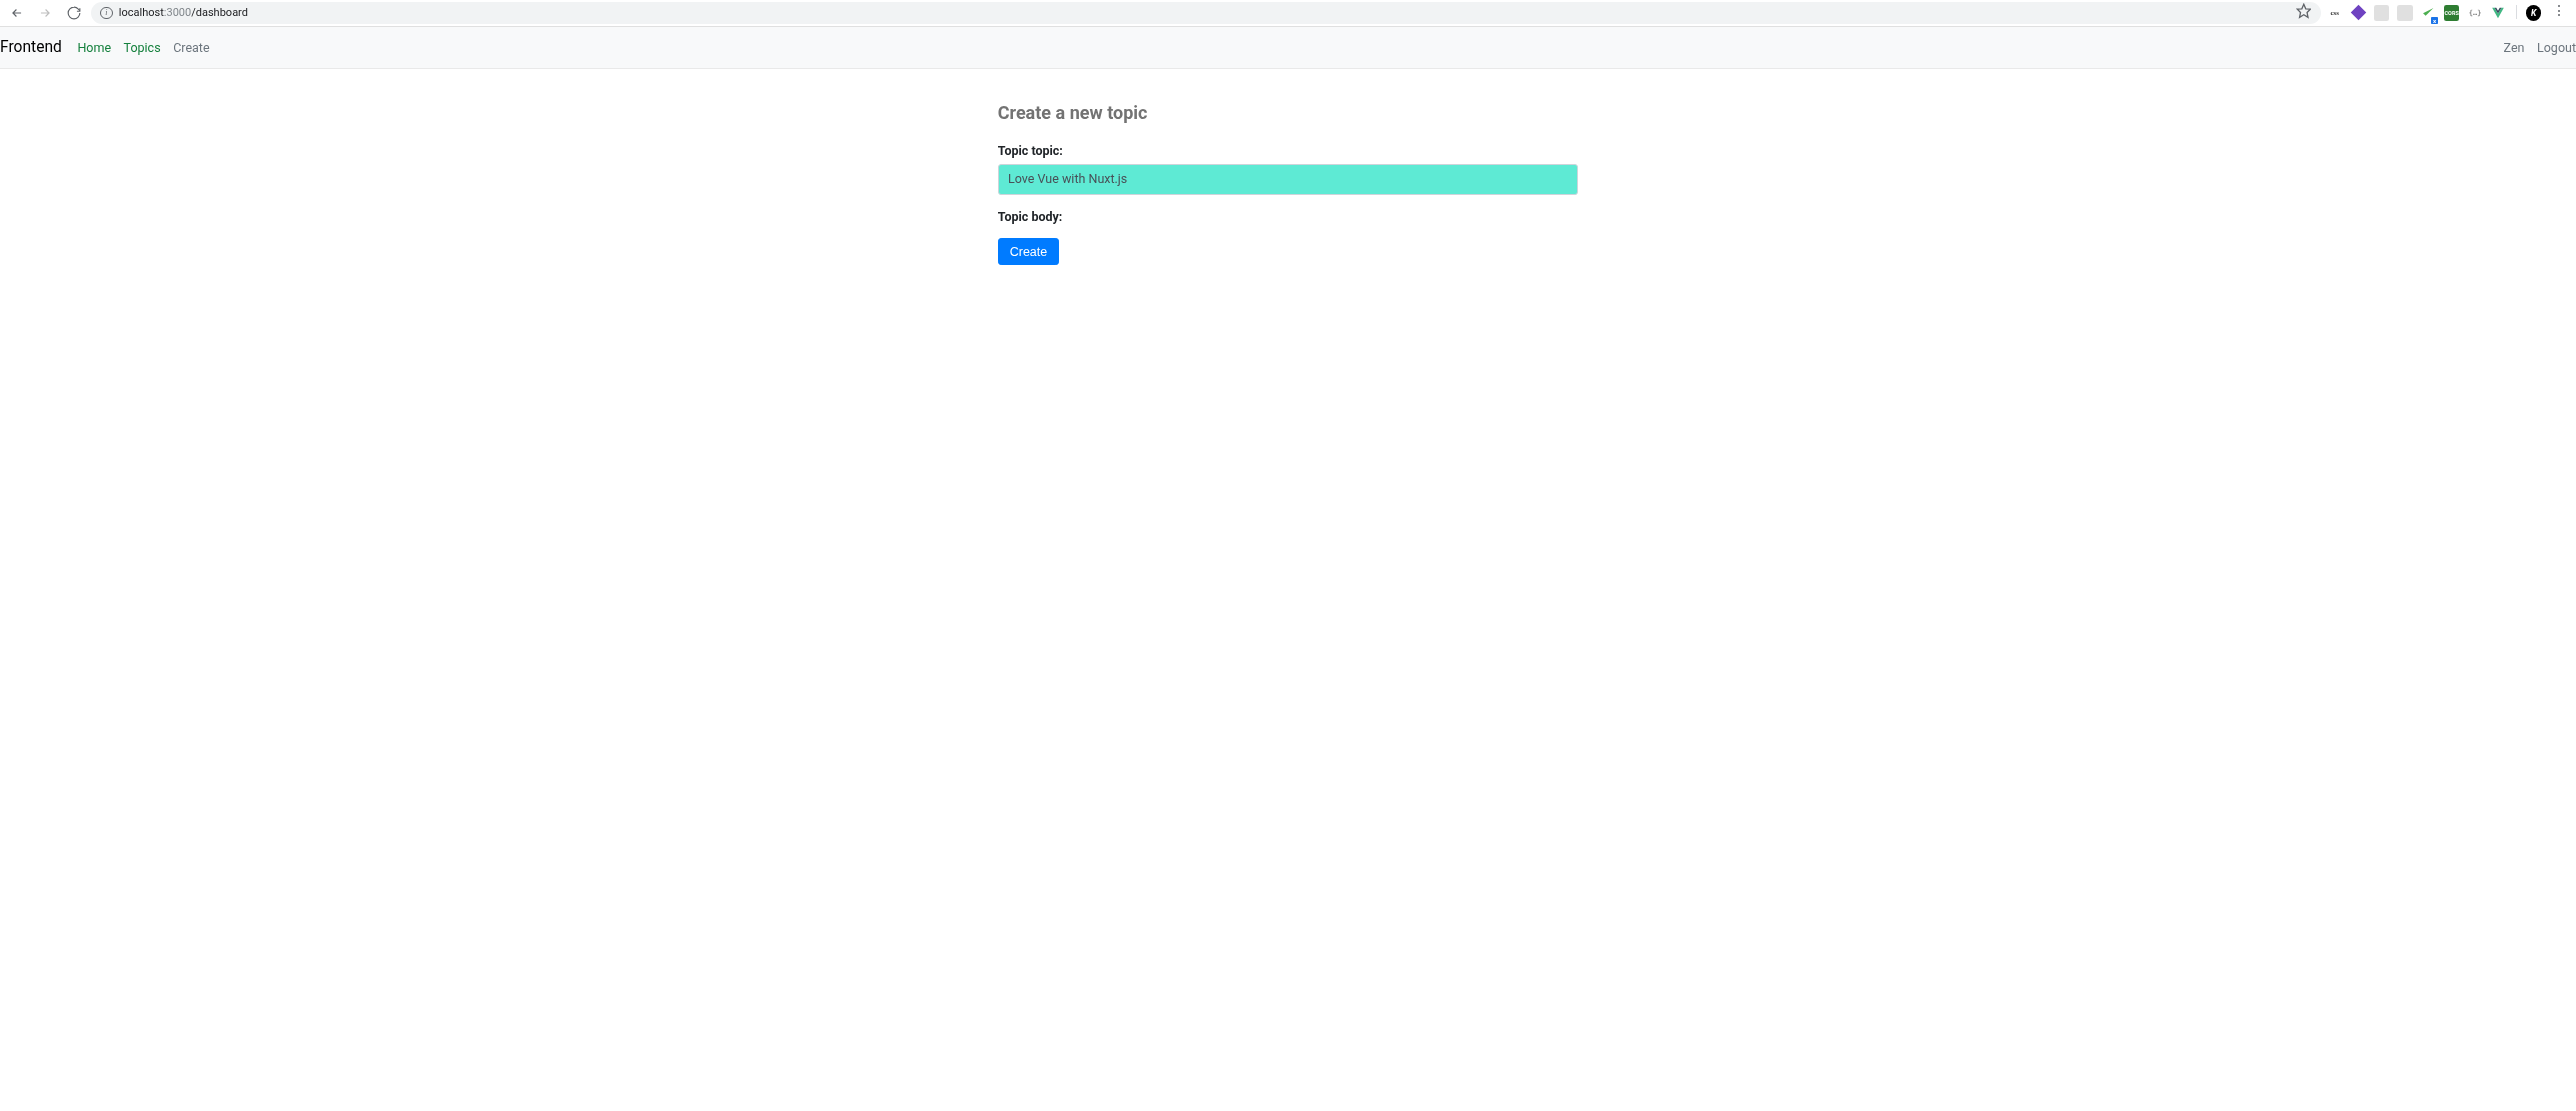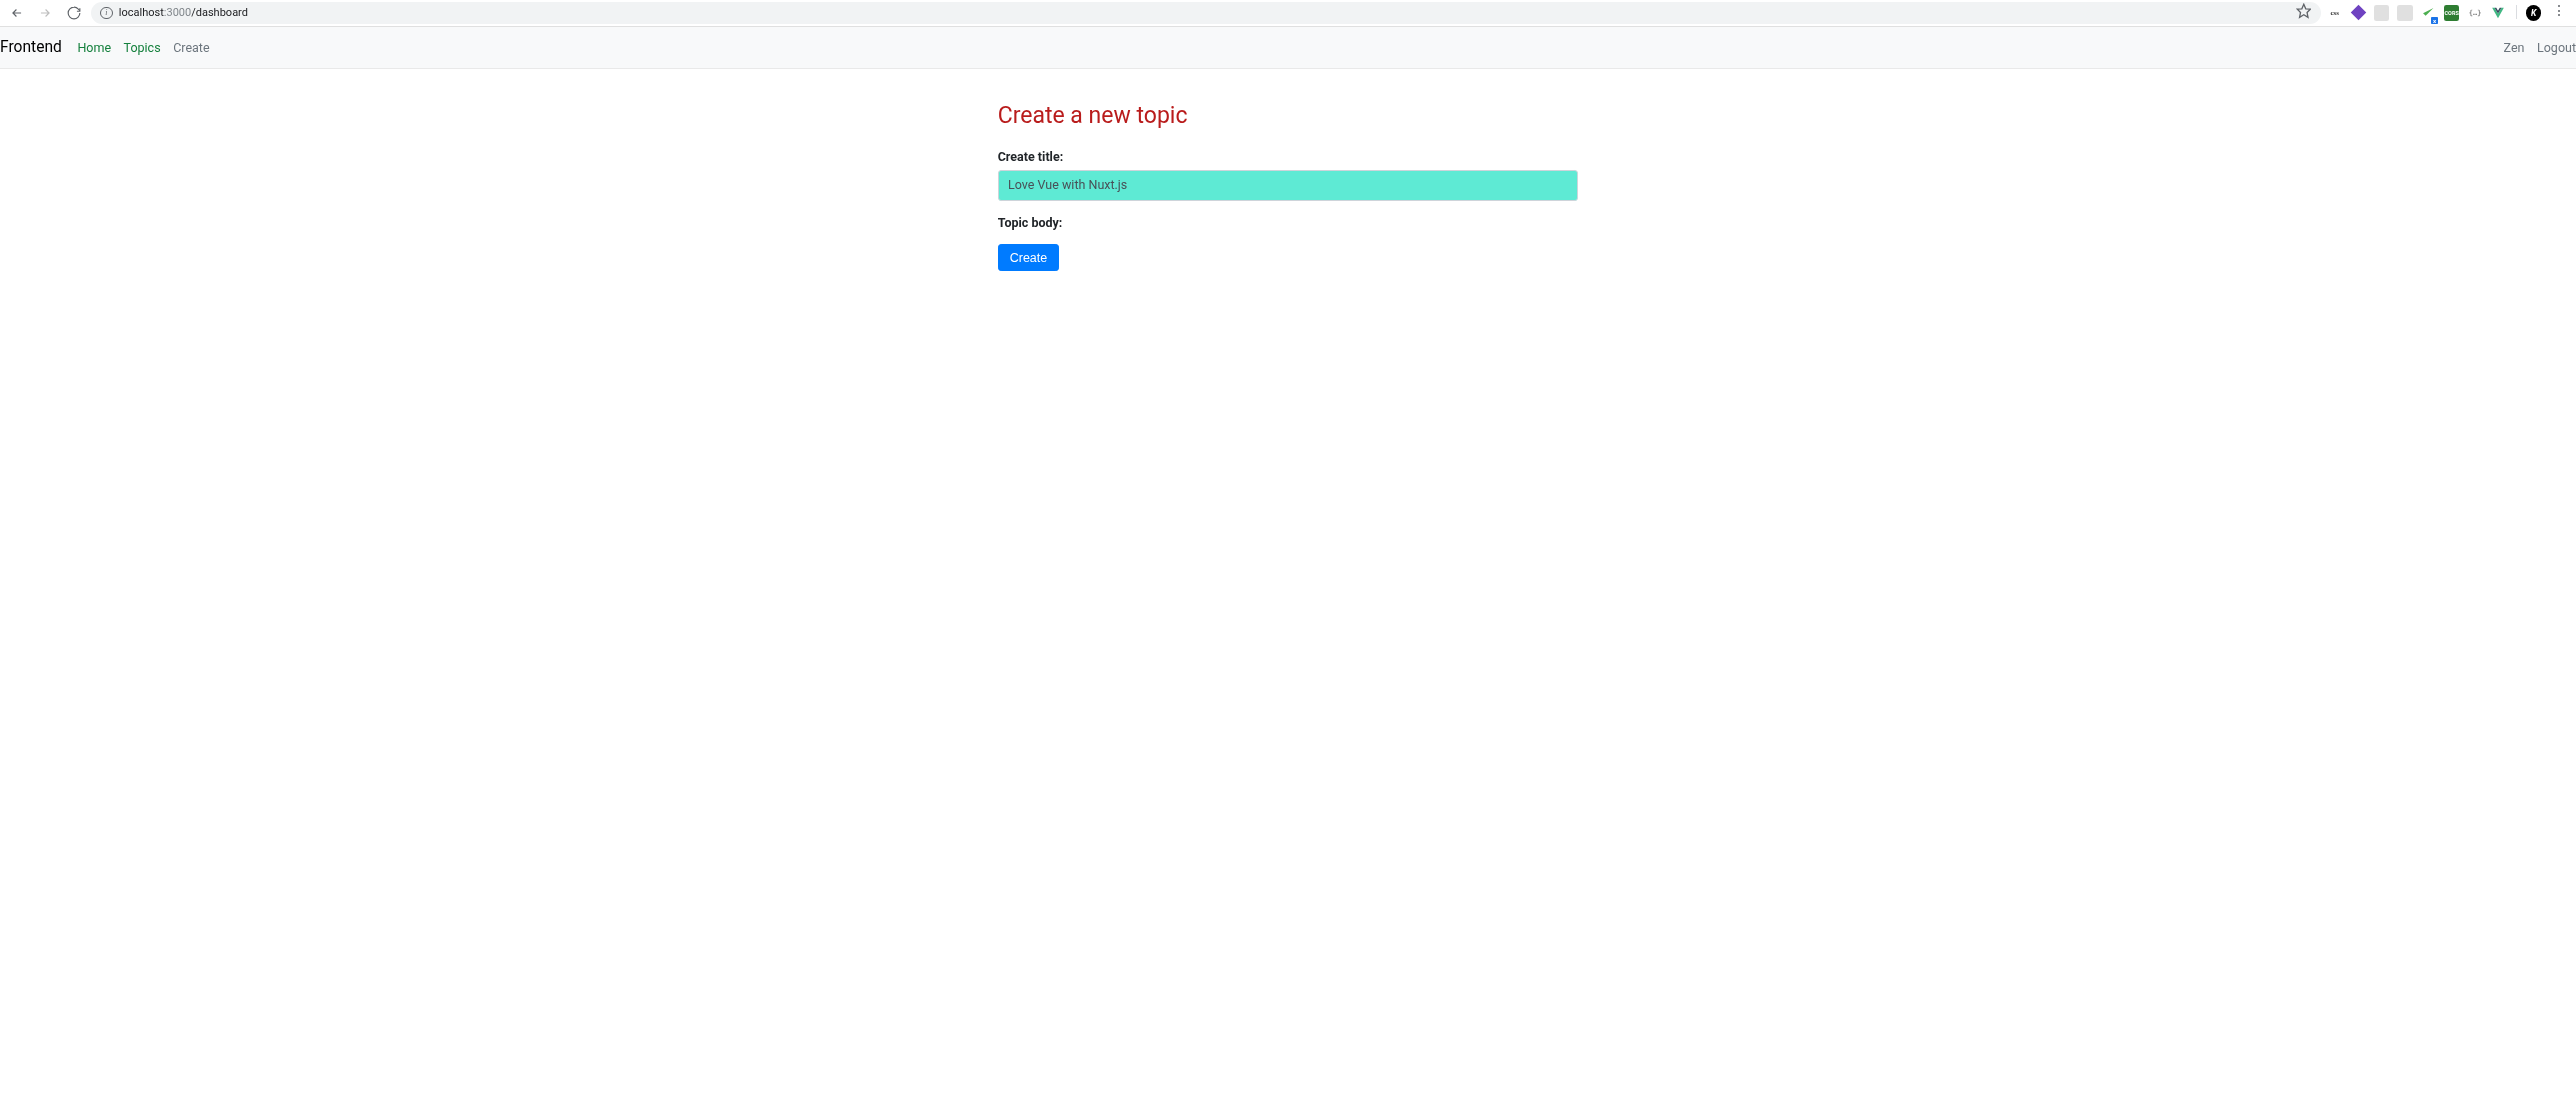--- a/index.html
+++ b/index.html
@@ -88,24 +88,24 @@
     .navbar-right { margin-left: auto; display: flex; gap: 12.5px; }
     .navbar-right a { color: #6c757d; text-decoration: none; font-size: 12.5px; }
 
     
     .main {
       max-width: 593px;
       margin: 33px auto 0;
       padding: 0 6.2px;
     }
     .page-title {
-      font-size: 23px;
-      font-weight: 400;
+      font-size: 18px;
+      font-weight: 700;
       margin-bottom: 20px;
-      color: #b91c1c;
+      color: #737373;
     }
     .form-group { margin-bottom: 14px; }
     .form-label {
       display: block;
       font-weight: 700;
       margin-bottom: 6.2px;
       font-size: 12.5px;
     }
     .form-control {
       width: 100%;
@@ -225,21 +225,21 @@
     <a>Zen</a>
     <a>Logout</a>
   </div>
 </nav>
 
 <main class="main">
   <h1 class="page-title">Create a new topic</h1>
 
   <form>
     <div class="form-group">
-      <label class="form-label">Create title:</label>
+      <label class="form-label">Topic topic:</label>
       <input type="text" class="form-control" value="Love Vue with Nuxt.js" style="">
     </div>
 
     <div class="form-group">
       <label class="form-label">Topic body:</label>
     </div>
 
     <button type="submit" class="btn-primary">Create</button>
   </form>
 </main>

